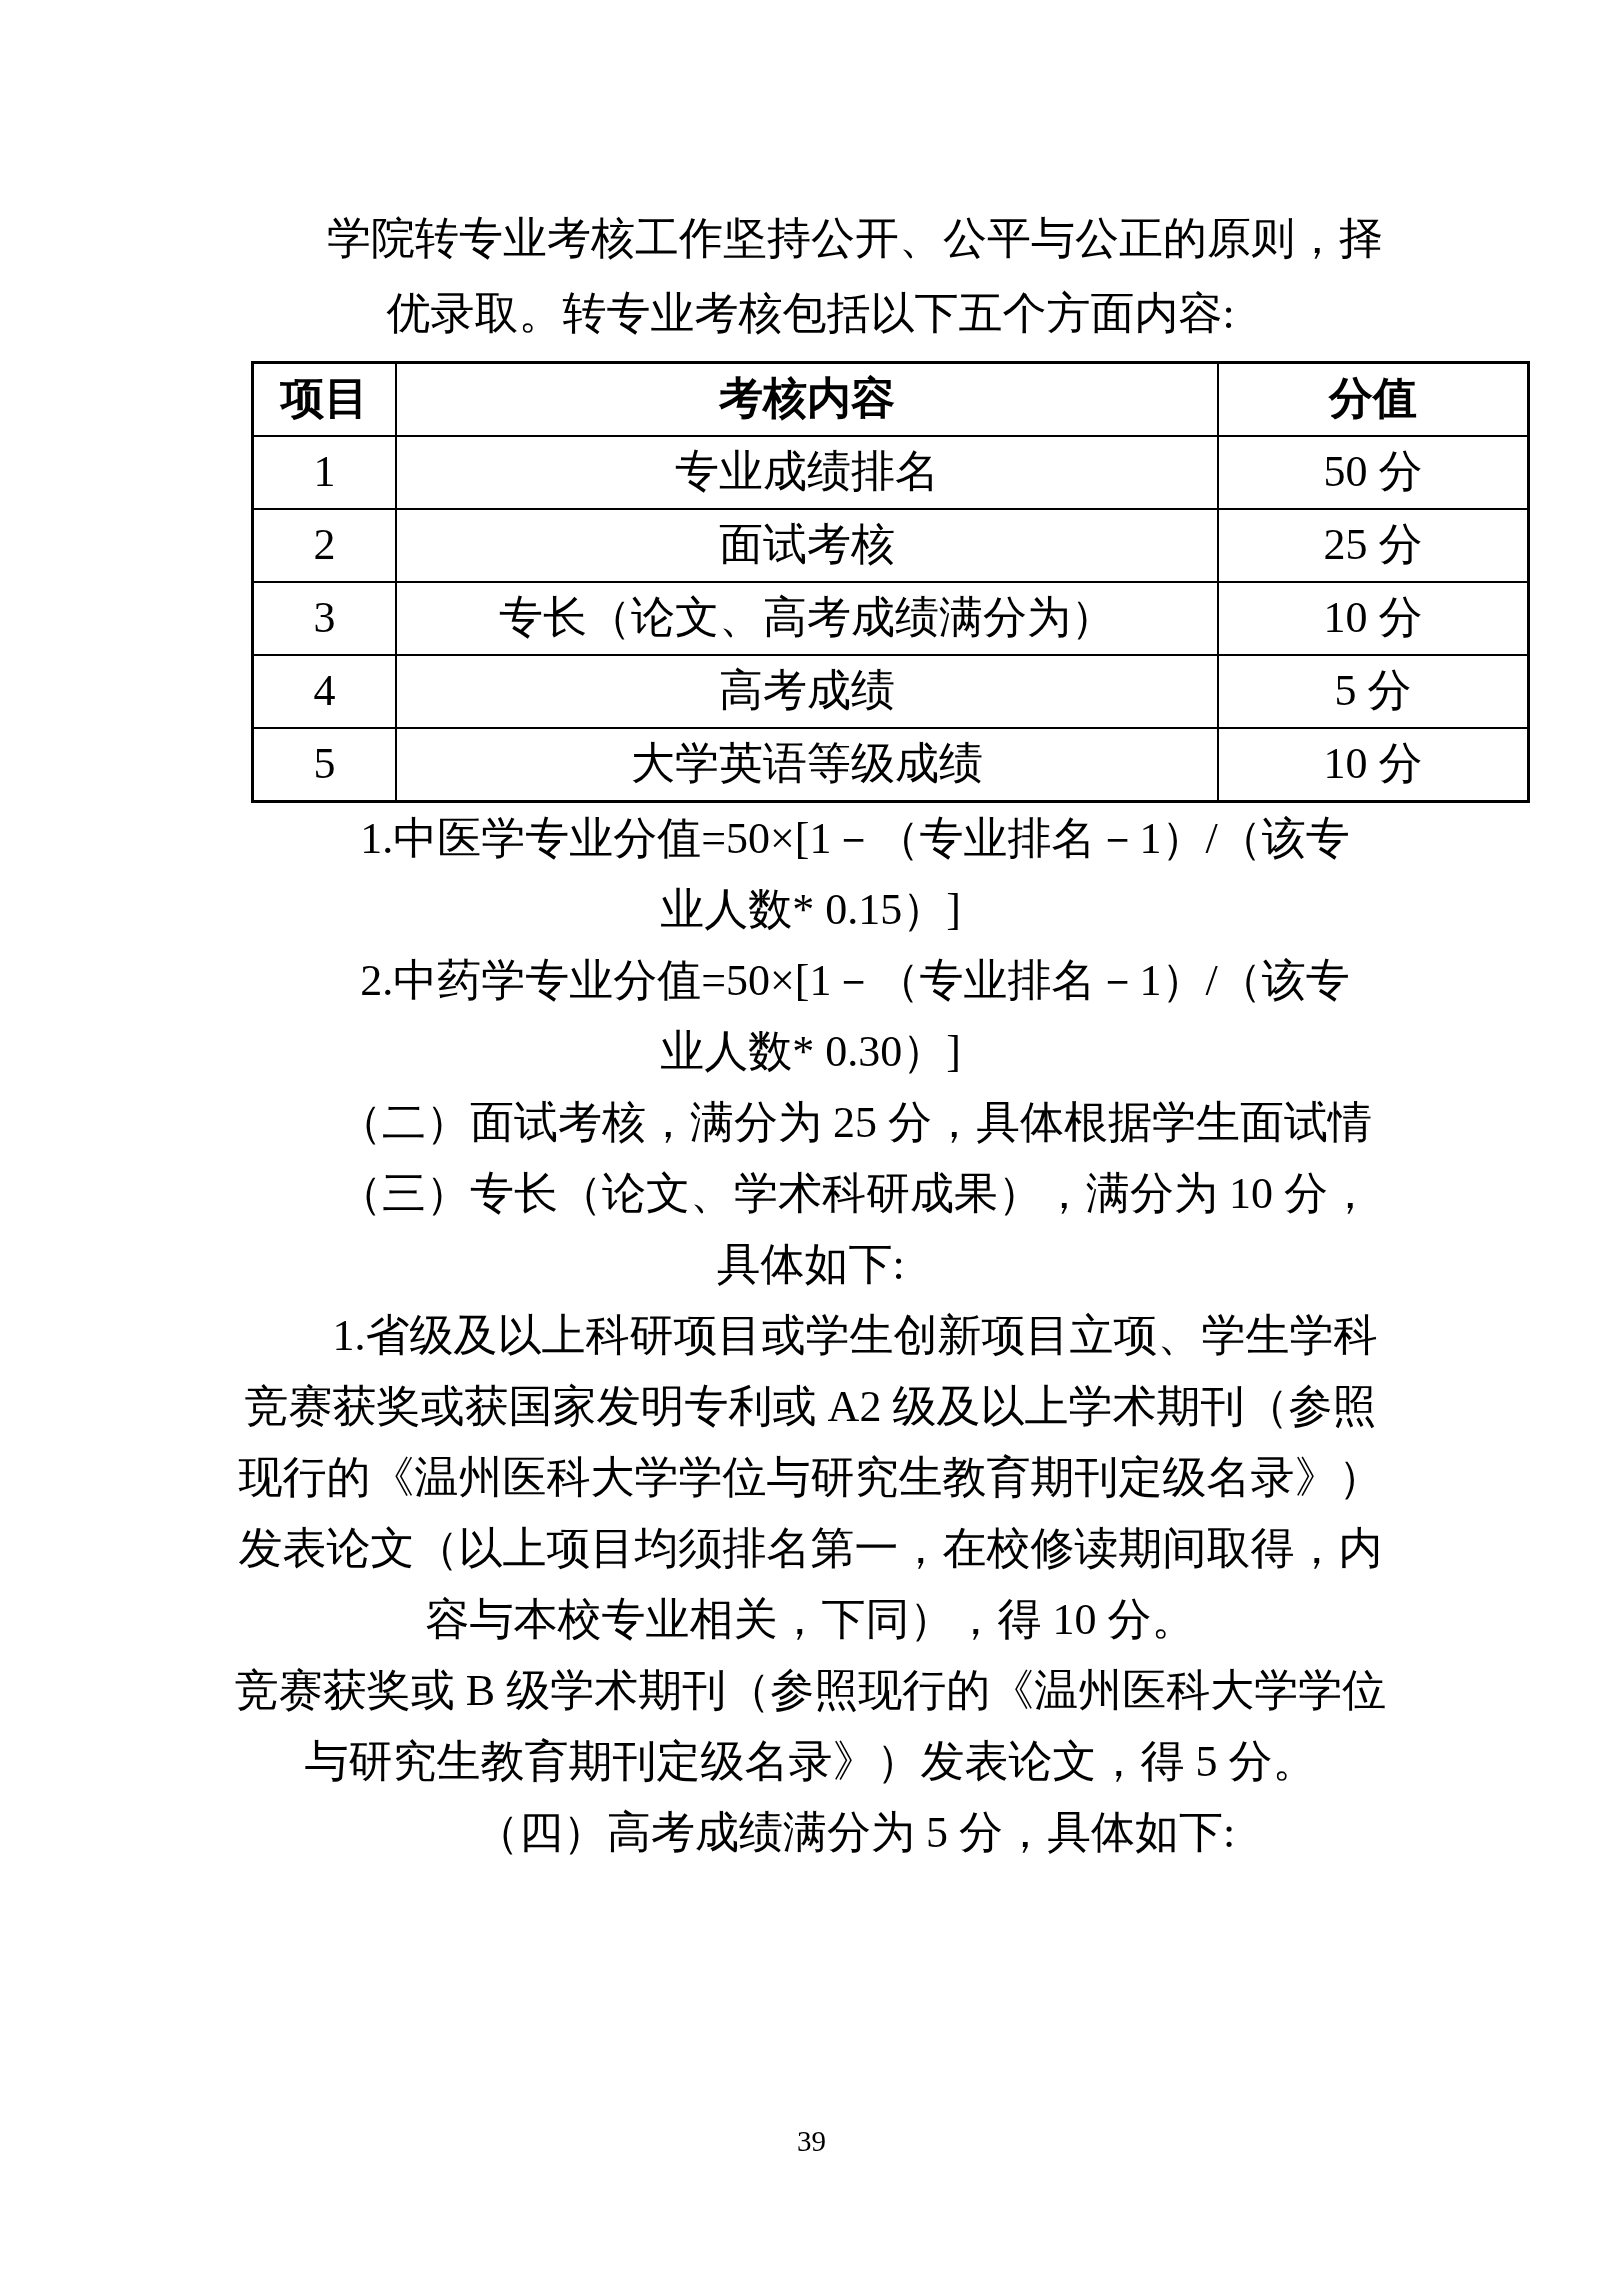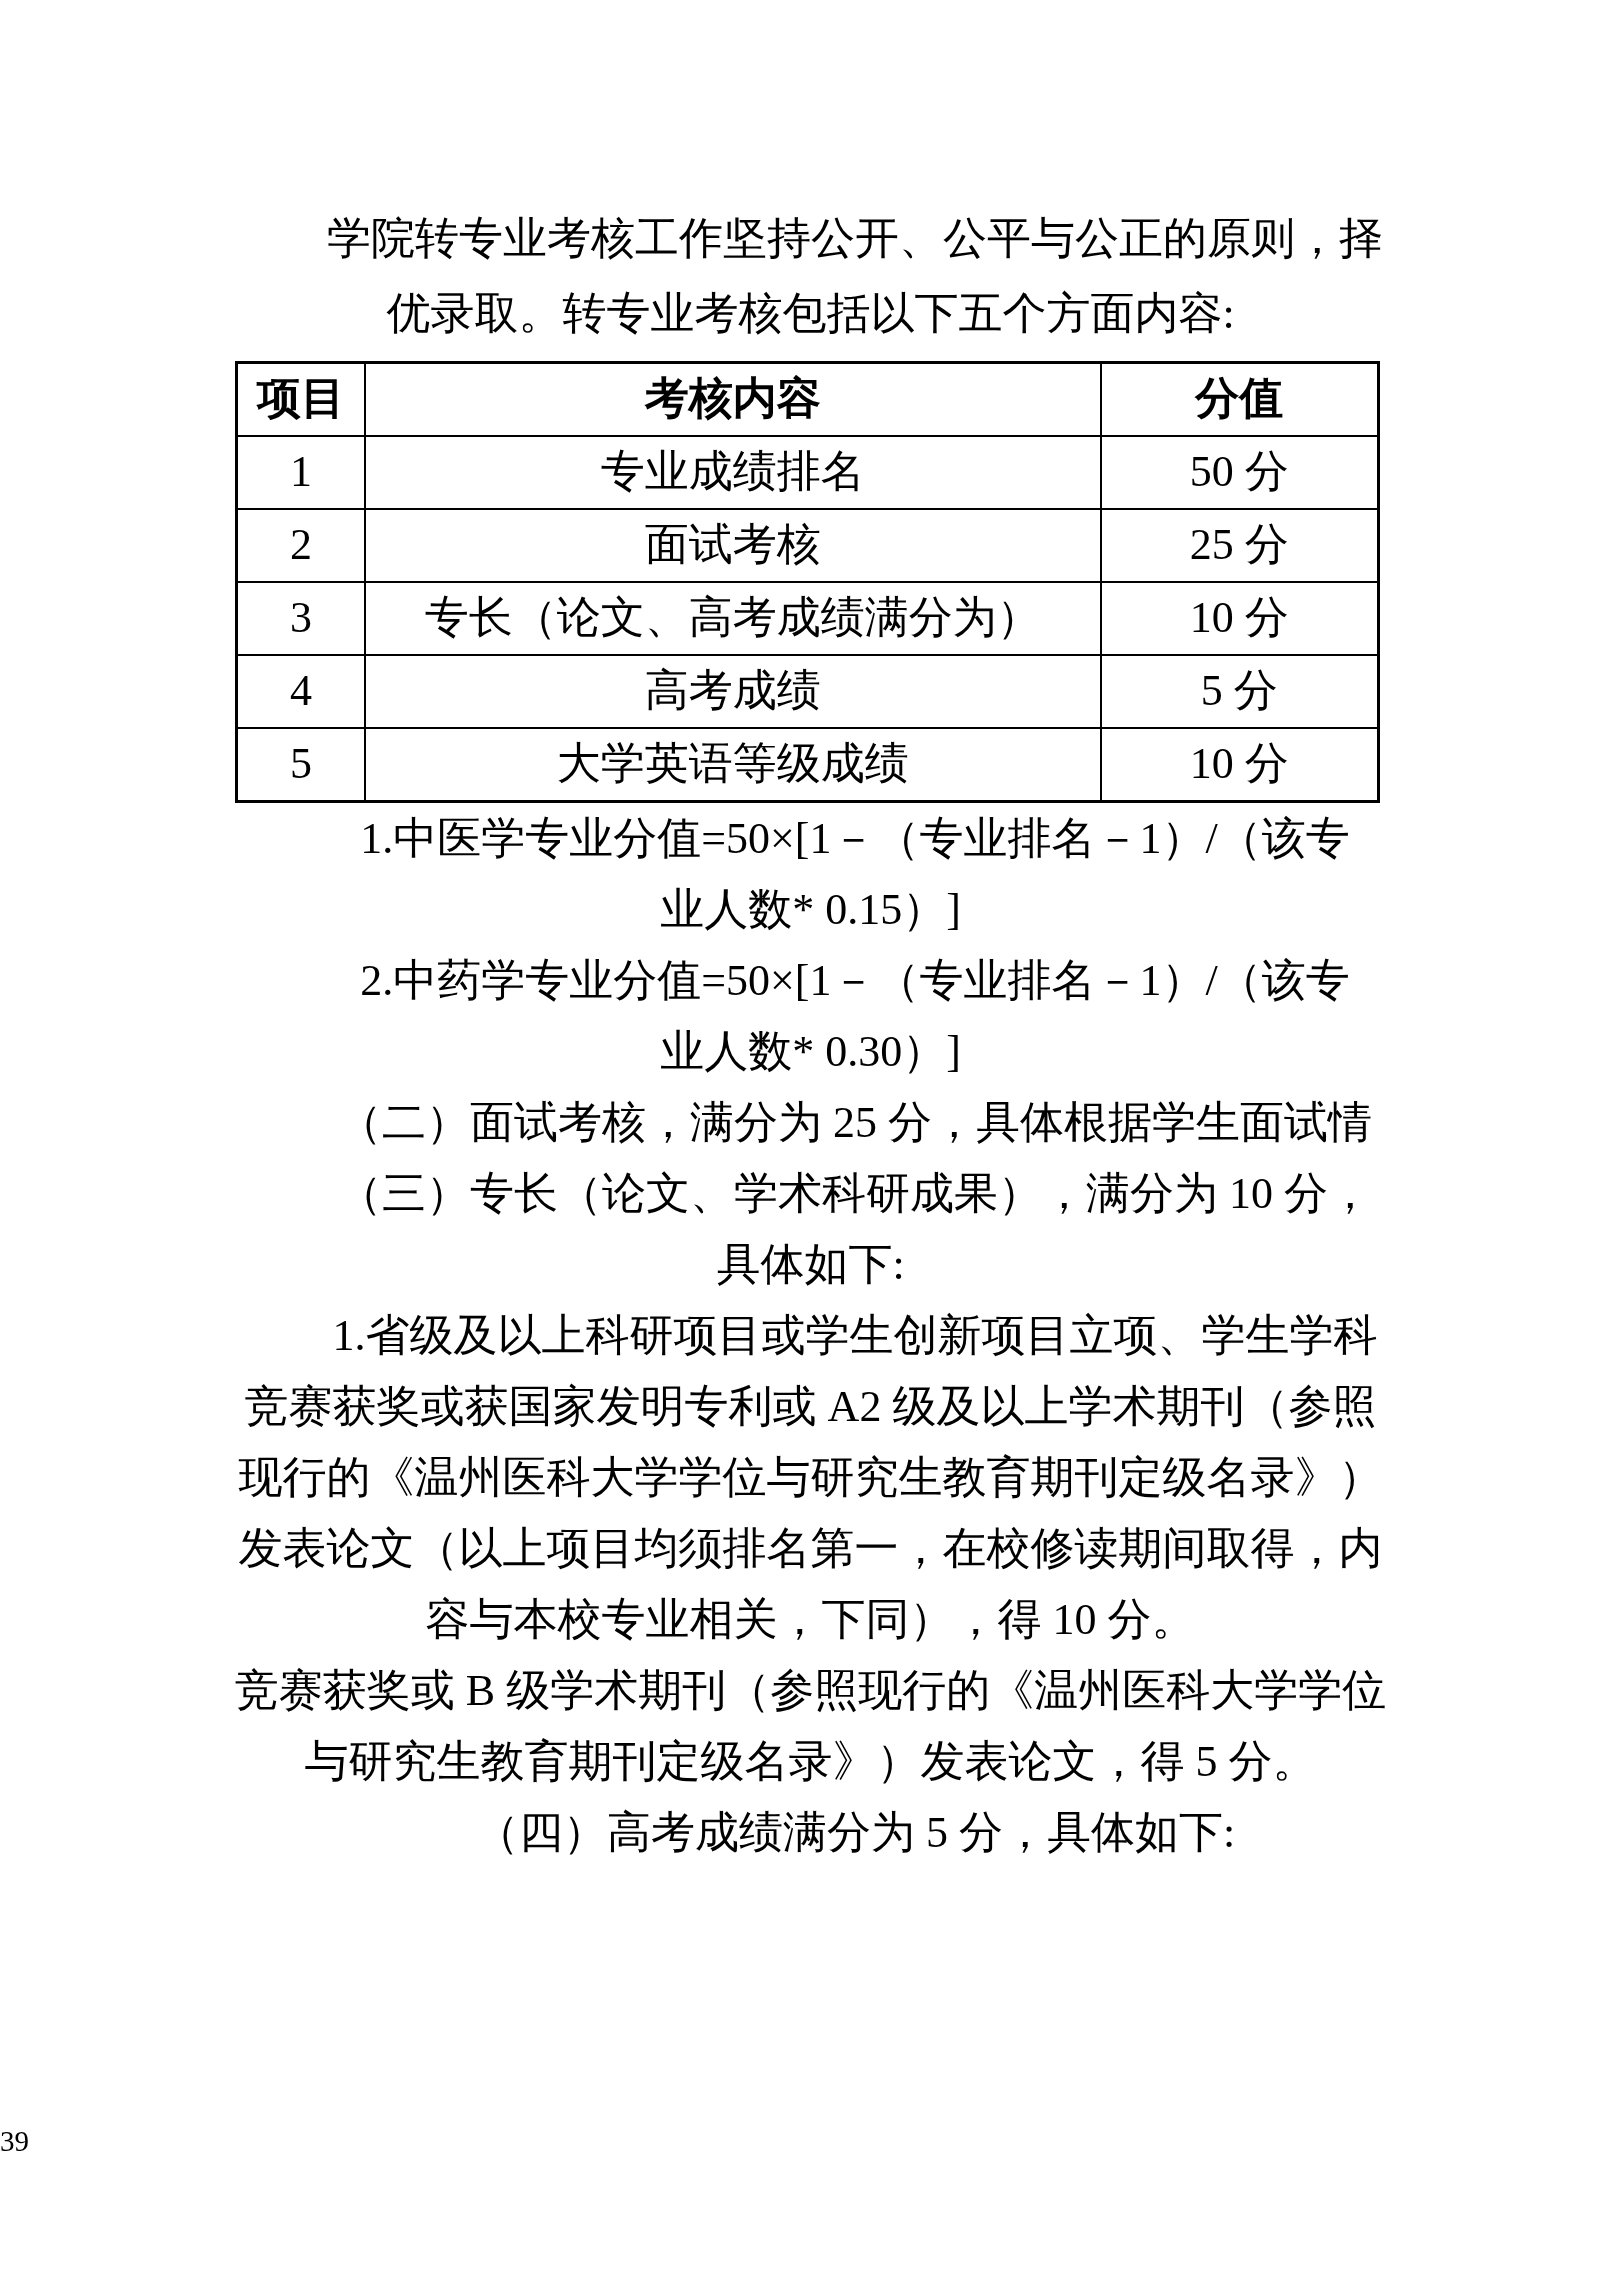--- a/index.html
+++ b/index.html
@@ -35,23 +35,23 @@
   .body-block .line {
     height: 71px;
     line-height: 71px;
   }
   .line.indent {
     padding-left: 89px;
   }
   table.score-table {
     border-collapse: collapse;
     table-layout: fixed;
-    width: 1145px;
+    width: 1279px;
     margin-top: 9.5px;
-    margin-left: 1px;
+    margin-left: 17px;
     border: 3.2px solid #000000;
   }
   table.score-table th,
   table.score-table td {
     border: 2.4px solid #000000;
     text-align: center;
     vertical-align: middle;
     height: 71px;
     padding: 0;
     font-size: 44px;
@@ -62,20 +62,21 @@
     font-weight: bold;
   }
   .col-item    { width: 128px; }
   .col-content { width: 733px; }
   .col-score   { width: 277px; }
   .page-number {
     position: absolute;
     left: 0;
     top: 2124px;
     width: 1623px;
+    text-align: center;
     font-size: 29px;
     line-height: 35px;
     color: #000000;
   }
 </style>
 </head>
 <body>
 
 <div class="page">
 

